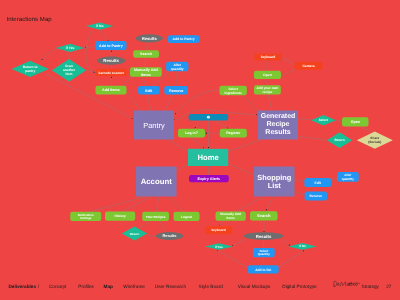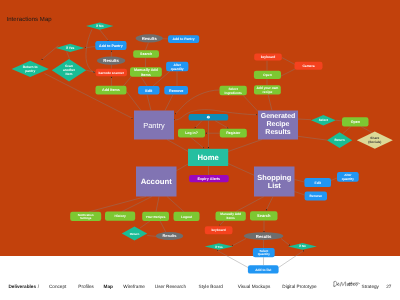--- a/index.html
+++ b/index.html
@@ -1,17 +1,17 @@
 <!DOCTYPE html>
 <html><head>
 <meta charset="utf-8">
 <style>
   html,body{margin:0;padding:0;background:#ffffff;}
   body{width:400px;height:300px;overflow:hidden;font-family:"Liberation Sans",sans-serif;}
-  #stage{position:relative;width:400px;height:256px;background:#c2410c;}
+  #stage{position:relative;width:400px;height:300px;background:#ef4444;}
   svg#diagram{position:absolute;left:0;top:0;width:400px;height:300px;}
   #diagram text{font-family:"Liberation Sans",sans-serif;-webkit-font-smoothing:antialiased;}
   body{-webkit-font-smoothing:antialiased;text-rendering:geometricPrecision;}
   .edges path{fill:none;stroke:#808080;stroke-width:0.4;}
   #page-title{position:absolute;left:6.5px;top:16.6px;font-size:6.0px;color:#1a1a1a;letter-spacing:0.05px;line-height:1;}
   #footer{position:absolute;left:0;top:277.3px;width:400px;height:12px;}
   #footer-nav{position:absolute;left:0;top:0;width:400px;height:12px;font-size:4.7px;color:#1a1a1a;white-space:nowrap;}
   #footer-nav span{position:absolute;bottom:0;line-height:1;}
   #footer-nav span.active{font-weight:bold;}
   #footer-right{position:absolute;left:0;top:0;width:400px;height:12px;}

